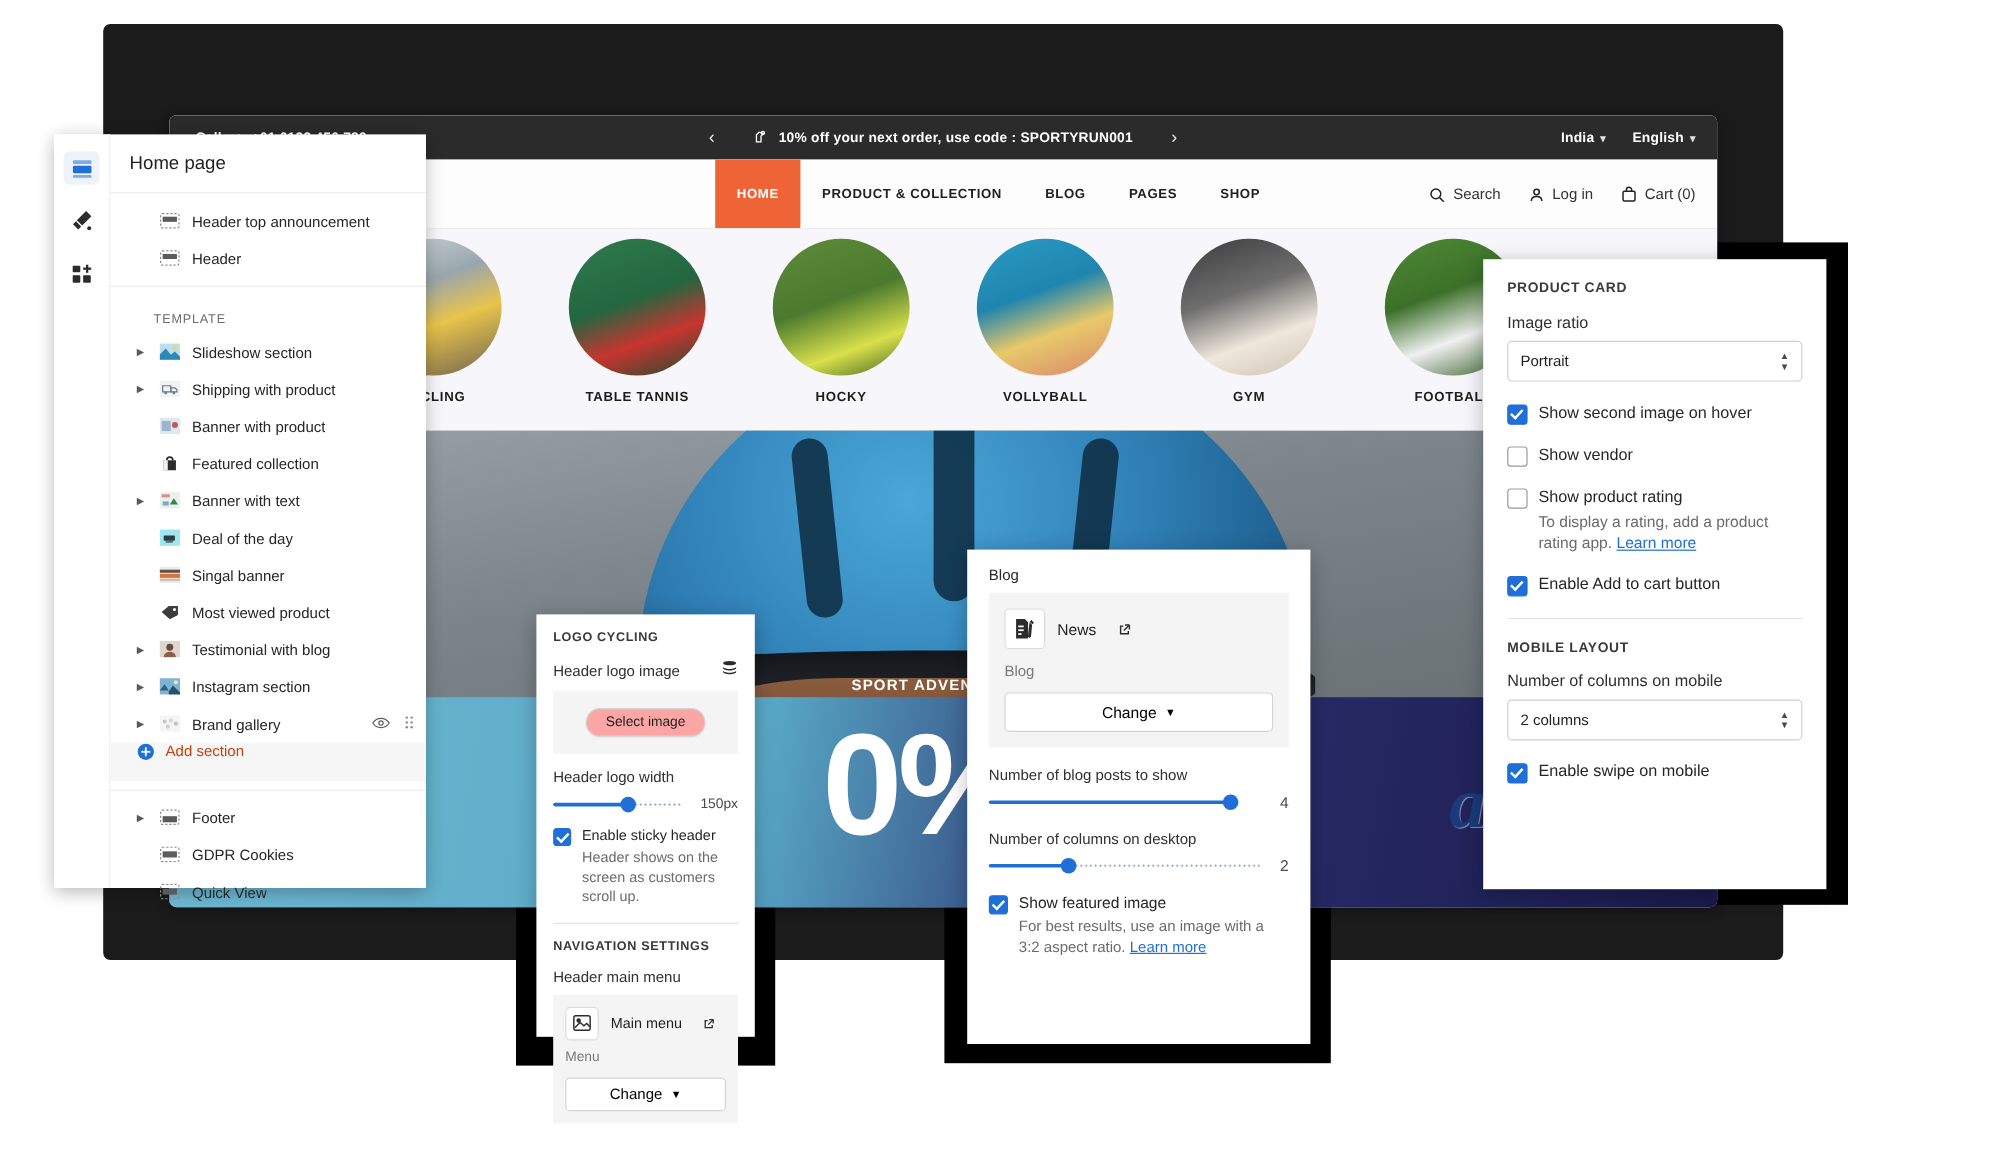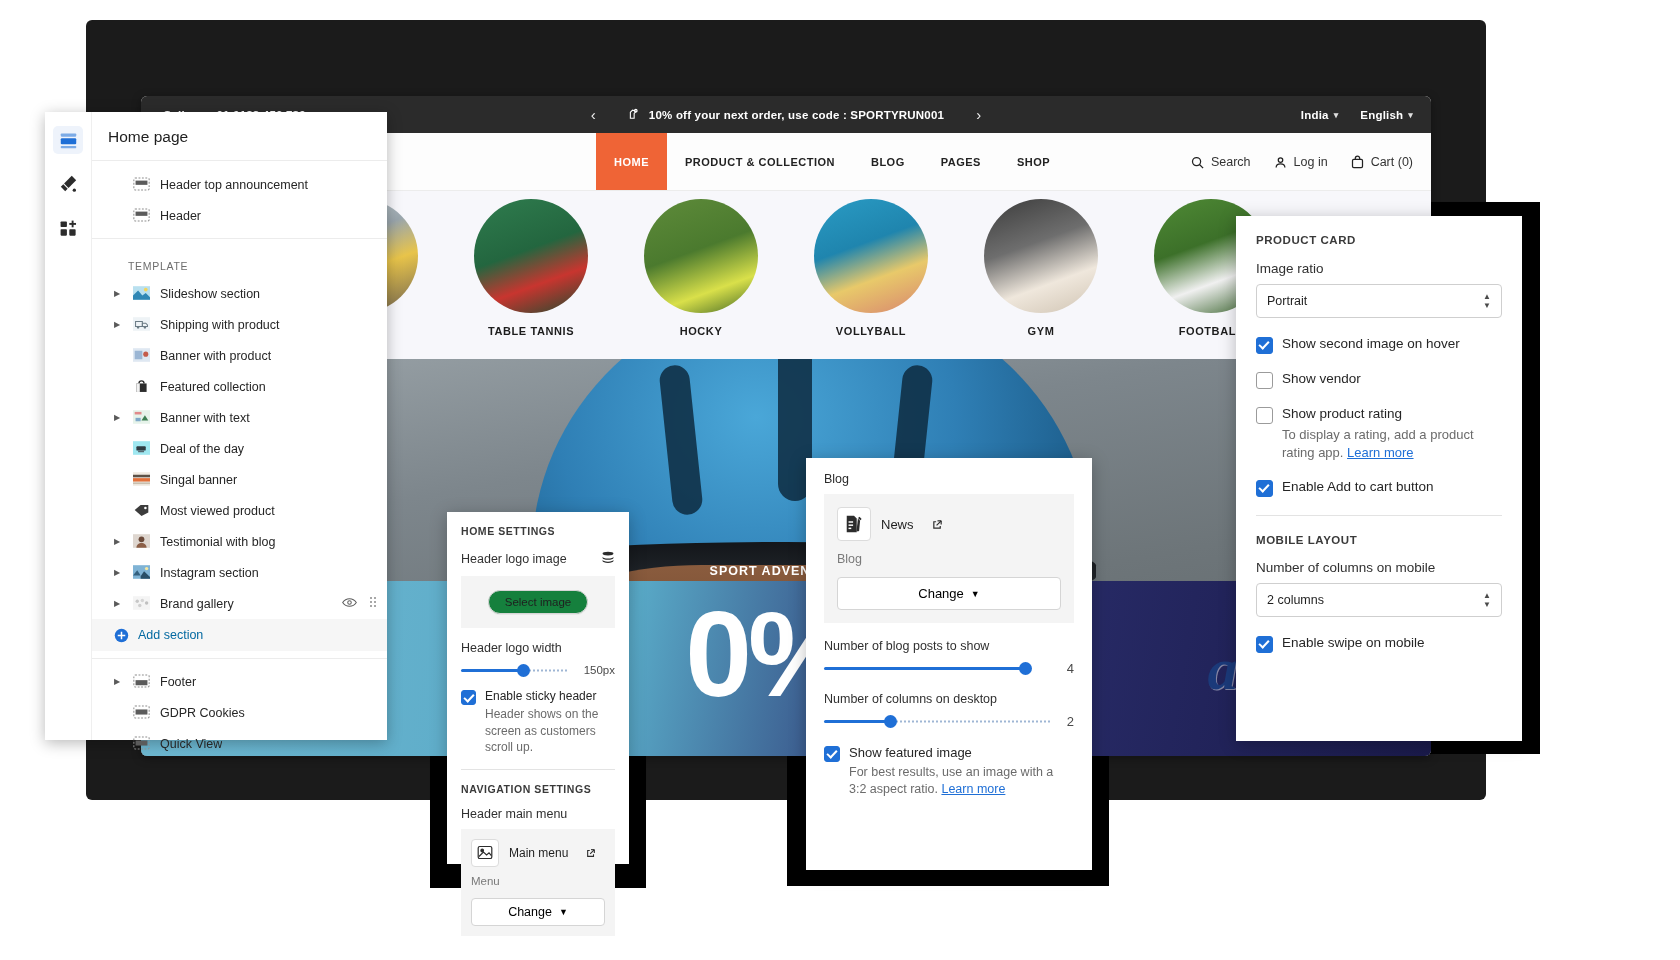--- a/index.html
+++ b/index.html
@@ -112,21 +112,21 @@
     position:absolute; left: 0; right:0; top: 205px; text-align:center; color:#fff;
     font-size: 12.5px; font-weight:800; letter-spacing:1px;
   }
   .hero-big {
     position:absolute; left: 0; right:0; top: 235px; text-align:center; color:#fff;
     font-size: 120px; font-weight:800; letter-spacing:-4px; line-height:1;
   }
 
   
   .sections-panel {
-    position:absolute; left: 45px; top: 112px; width: 342px; height: 628px;
+    position:absolute; left: 45px; top: 112px; width: 310px; height: 628px;
     background:#fff; box-shadow: 0 3px 14px rgba(0,0,0,.28); display:flex;
   }
   .icon-rail {
     width: 47px; background:#fff; border-right:1px solid #efefef; padding-top: 14px;
     display:flex; flex-direction:column; align-items:center; gap: 16px;
   }
   .rail-btn {
     width: 30px; height: 28px; display:flex; align-items:center; justify-content:center;
     border-radius:5px; cursor:pointer;
   }
@@ -143,22 +143,22 @@
   }
   .sec-row .tw { width: 10px; font-size: 8px; color:#5a5a5a; flex:0 0 10px; }
   .sec-row .ico { width: 18px; height: 16px; flex:0 0 18px; }
   .sec-row .txt { white-space:nowrap; overflow:hidden; text-overflow:ellipsis; }
   .sec-group-label {
     padding: 14px 0 6px 36px; font-size: 10.5px; letter-spacing:.7px; color:#6d6d6d;
     font-weight:400;
   }
   .divider { height:1px; background:#ececec; margin: 7px 0; }
   .addsection {
-    display:flex; align-items:center; gap:9px; height: 32px; padding-left: 22px;
-    background:#f6f6f6; color:#0369a1; font-size: 12.5px; cursor:pointer;
+    display:flex; gap:9px; height: 32px; padding-left: 22px;
+    background:#f6f6f6; color:#c2410c; font-size: 12.5px; cursor:pointer;
   }
   .eye { margin-left:auto; display:flex; align-items:center; gap: 12px; color:#5c5c5c; }
 
   
   .card {
     position:absolute; background:#fff; box-shadow: 0 3px 16px rgba(0,0,0,.26);
   }
   .card-sec-label {
     font-size: 10.5px; font-weight:700; letter-spacing:.55px; color:#3a3a3a;
   }
@@ -166,21 +166,21 @@
   .sub-text { font-size: 12px; color:#6b6b6b; line-height:1.38; }
   .link { color:#1f6fd6; text-decoration: underline; cursor:pointer; }
 
   
   #logo-card { left: 447px; top: 512px; width: 182px; height: 352px; padding: 13px 14px 0 14px; }
   .img-picker {
     background:#f4f4f4; height: 52px; display:flex; align-items:center; justify-content:center;
     margin-top: 8px;
   }
   .btn-white {
-    background:#15803d; border:1px solid #d5d5d5; border-radius:12px;
+    background:#fca5a5; border:1px solid #d5d5d5; border-radius:12px;
     font-size: 11.5px; color:#1f1f1f; padding: 5px 16px; cursor:pointer;
     box-shadow: 0 1px 0 rgba(0,0,0,.05);
   }
   .slider-wrap { display:flex; align-items:center; gap: 16px; margin-top: 8px; }
   .slider { position:relative; height: 14px; flex:1; display:flex; align-items:center; }
   .slider .filled { height: 3px; background:#1f6fd6; border-radius:2px; }
   .slider .rest {
     height: 3px; flex:1;
     background-image: radial-gradient(circle, #9fb6d4 1px, transparent 1.1px);
     background-size: 4px 4px; background-repeat: repeat-x; background-position: 0 center;
@@ -571,21 +571,21 @@
                 <rect x="3" y="5" width="14" height="6" fill="#5b5b5b"></rect>
               </svg>
           </span>
           <span class="txt">Quick View</span>
         </div>
       </div>
     </div>
   </div>
 
   <div class="card" id="logo-card">
-    <div class="card-sec-label">HOME SETTINGS</div>
+    <div class="card-sec-label">LOGO CYCLING</div>
     <div style="display:flex; align-items:center; justify-content:space-between; margin-top:13px;">
       <span class="fld-label">Header logo image</span>
       <span>
         <svg width="14" height="13" viewBox="0 0 18 16" fill="#2c2c2c">
             <ellipse cx="9" cy="3" rx="7" ry="2.4"></ellipse>
             <path d="M2 7c0 1.3 3.1 2.4 7 2.4S16 8.3 16 7v1.6c0 1.3-3.1 2.4-7 2.4S2 9.9 2 8.6z"></path>
             <path d="M2 11c0 1.3 3.1 2.4 7 2.4s7-1.1 7-2.4v1.6c0 1.3-3.1 2.4-7 2.4s-7-1.1-7-2.4z"></path>
           </svg>
       </span>
     </div>

